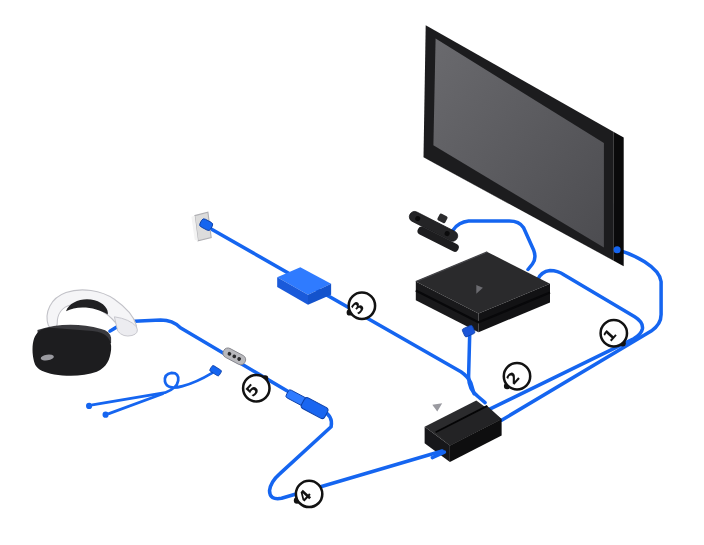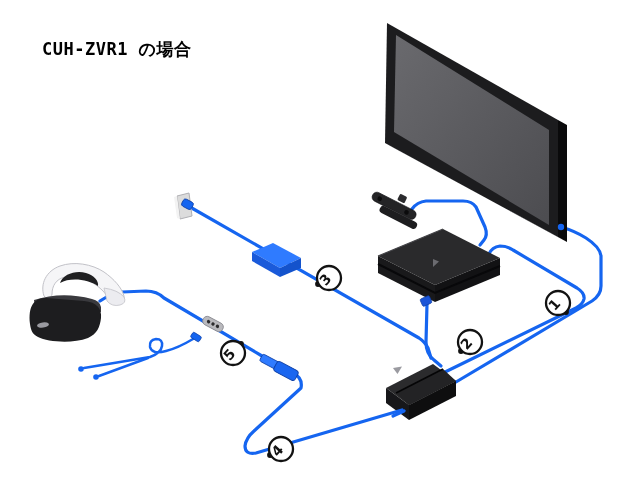--- a/index.html
+++ b/index.html
@@ -13,21 +13,20 @@
   .bud{fill:var(--cable,#1565f0);}
   .callout-circle{fill:#fff;stroke:#121212;stroke-width:2.3;}
   .callout-dot{fill:#121212;}
   .callout-num{font-family:"DejaVu Sans",sans-serif;font-weight:bold;font-size:14px;fill:#121212;
                text-anchor:middle;}
 </style>
 </head>
 <body>
 
 <div id="stage">
-  <div id="title">CUH-ZVR1 の場合</div>
 
   <svg width="640" height="495" viewBox="0 0 640 495">
     <defs>
       <linearGradient id="scr" x1="0" y1="0" x2="1" y2="1">
         <stop offset="0" stop-color="#6a6a6e"></stop>
         <stop offset="1" stop-color="#4c4c50"></stop>
       </linearGradient>
     </defs>
 
     <g>

